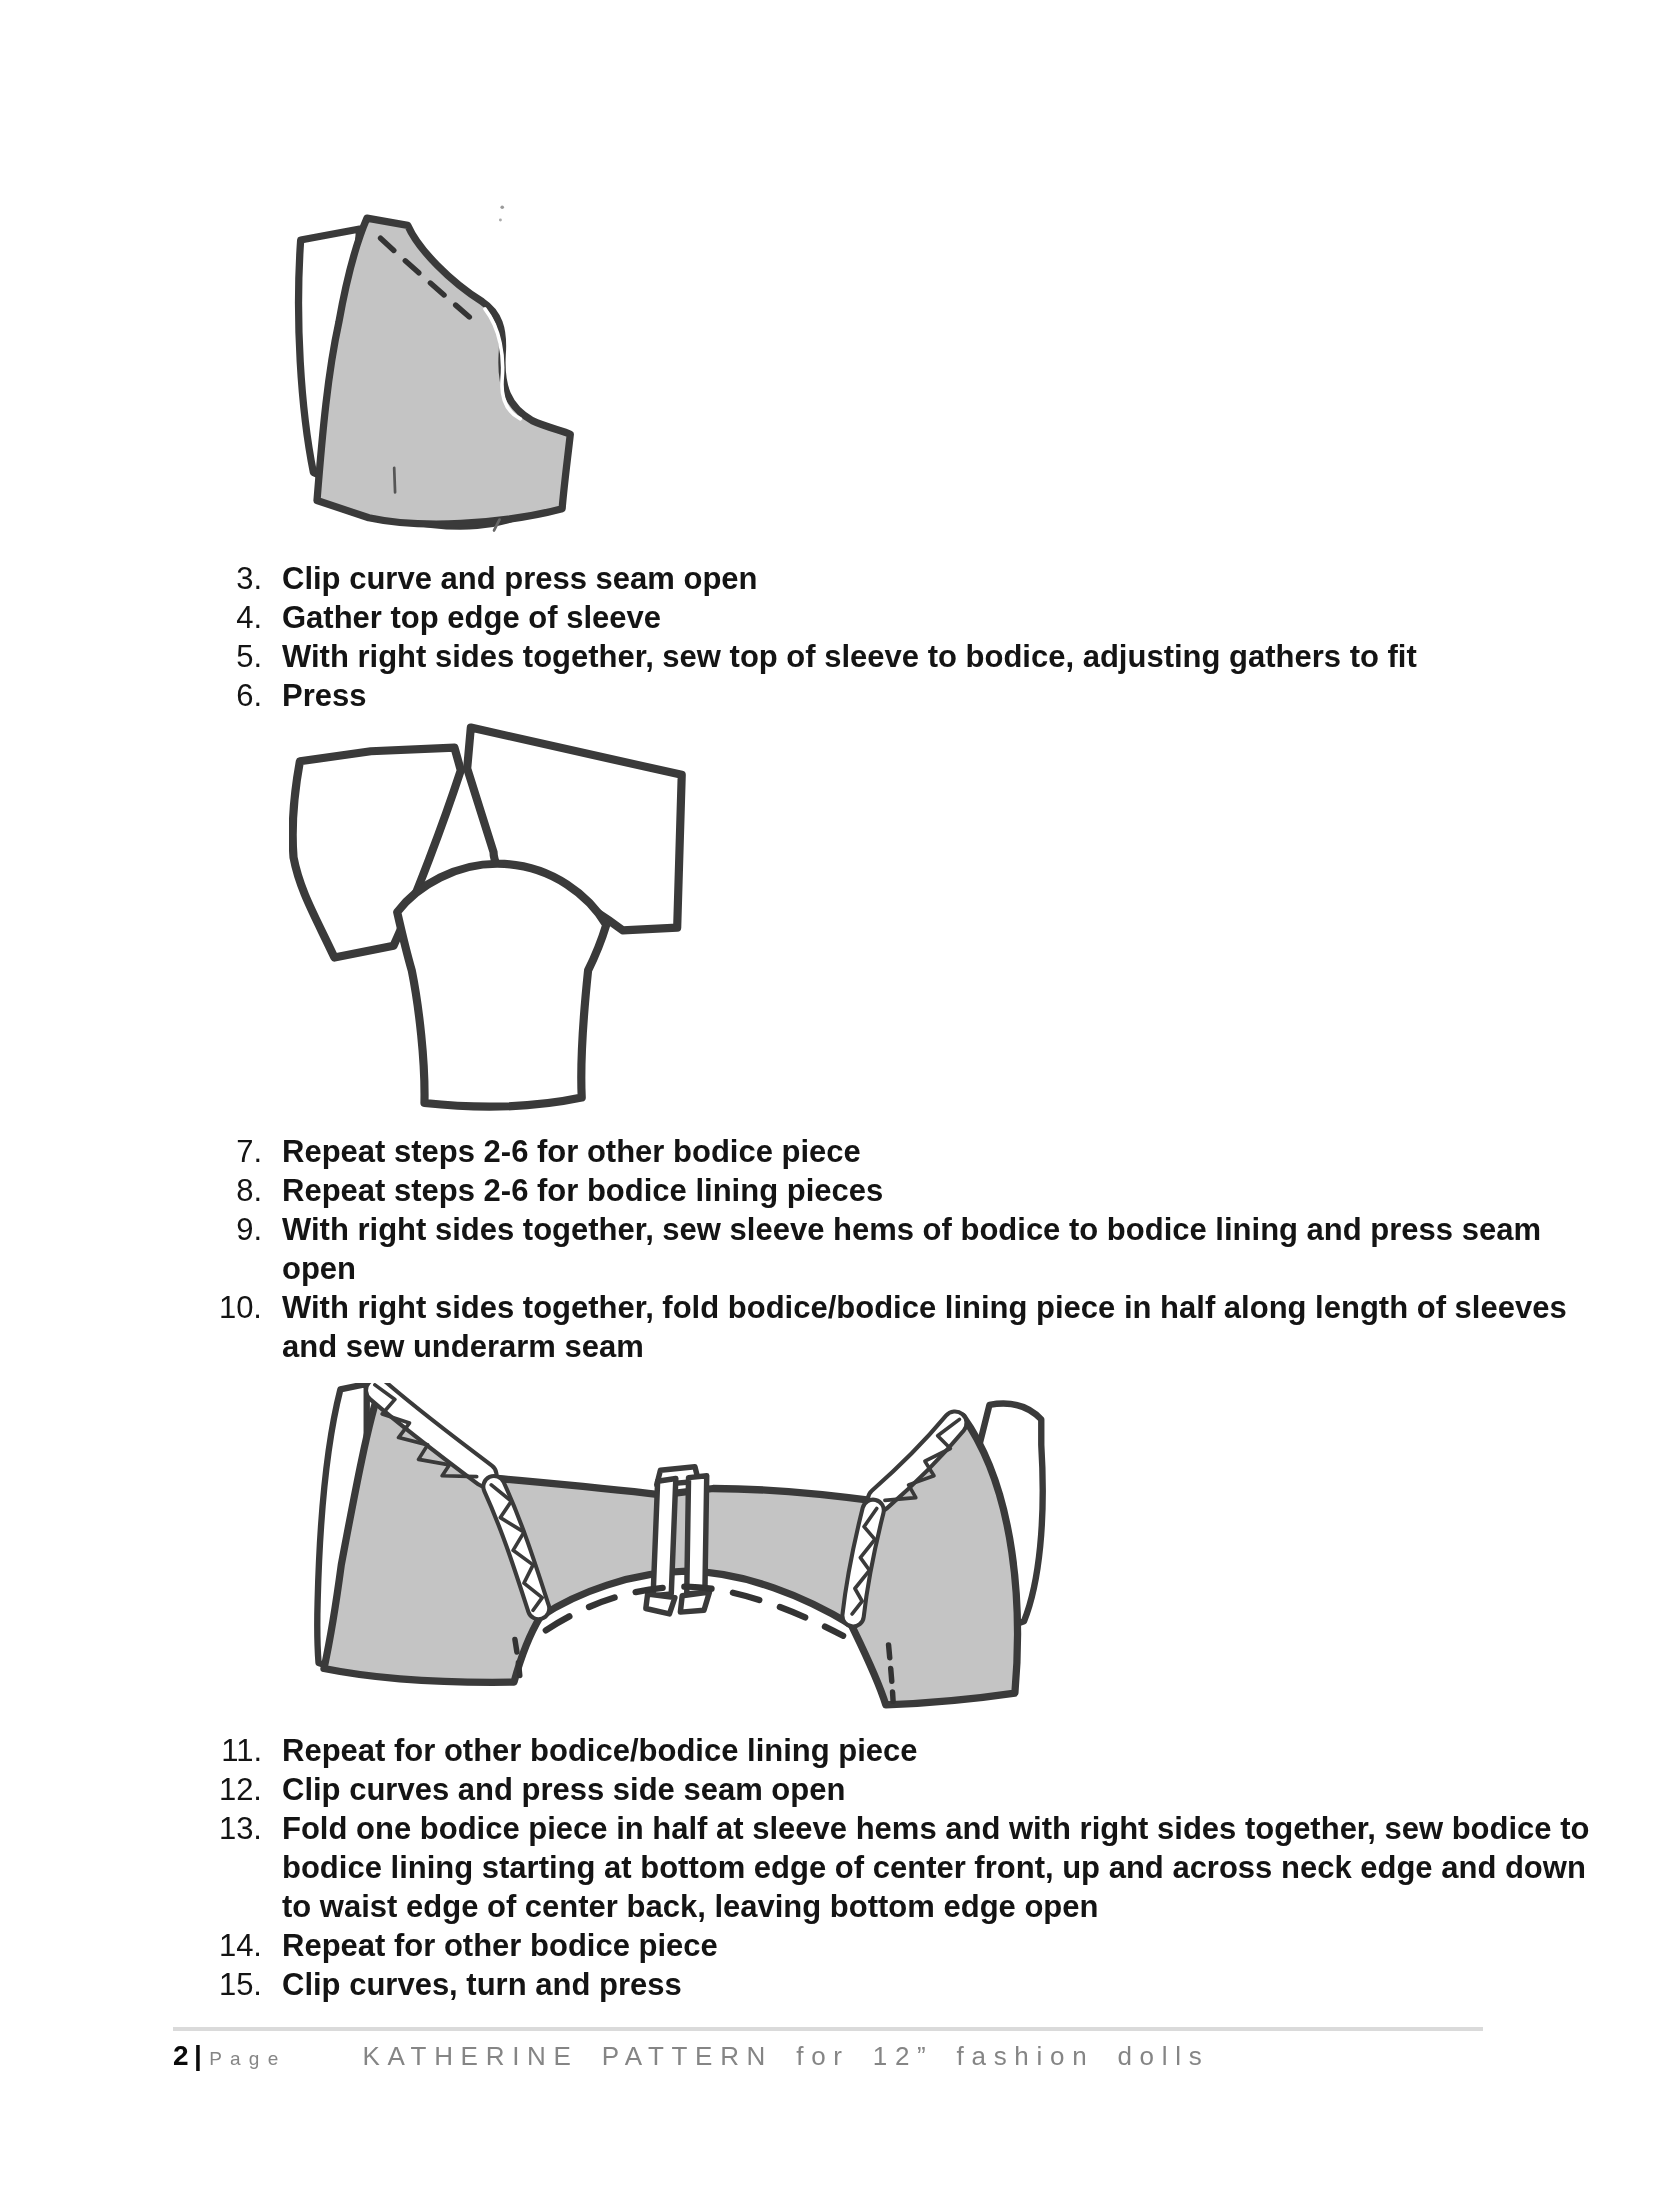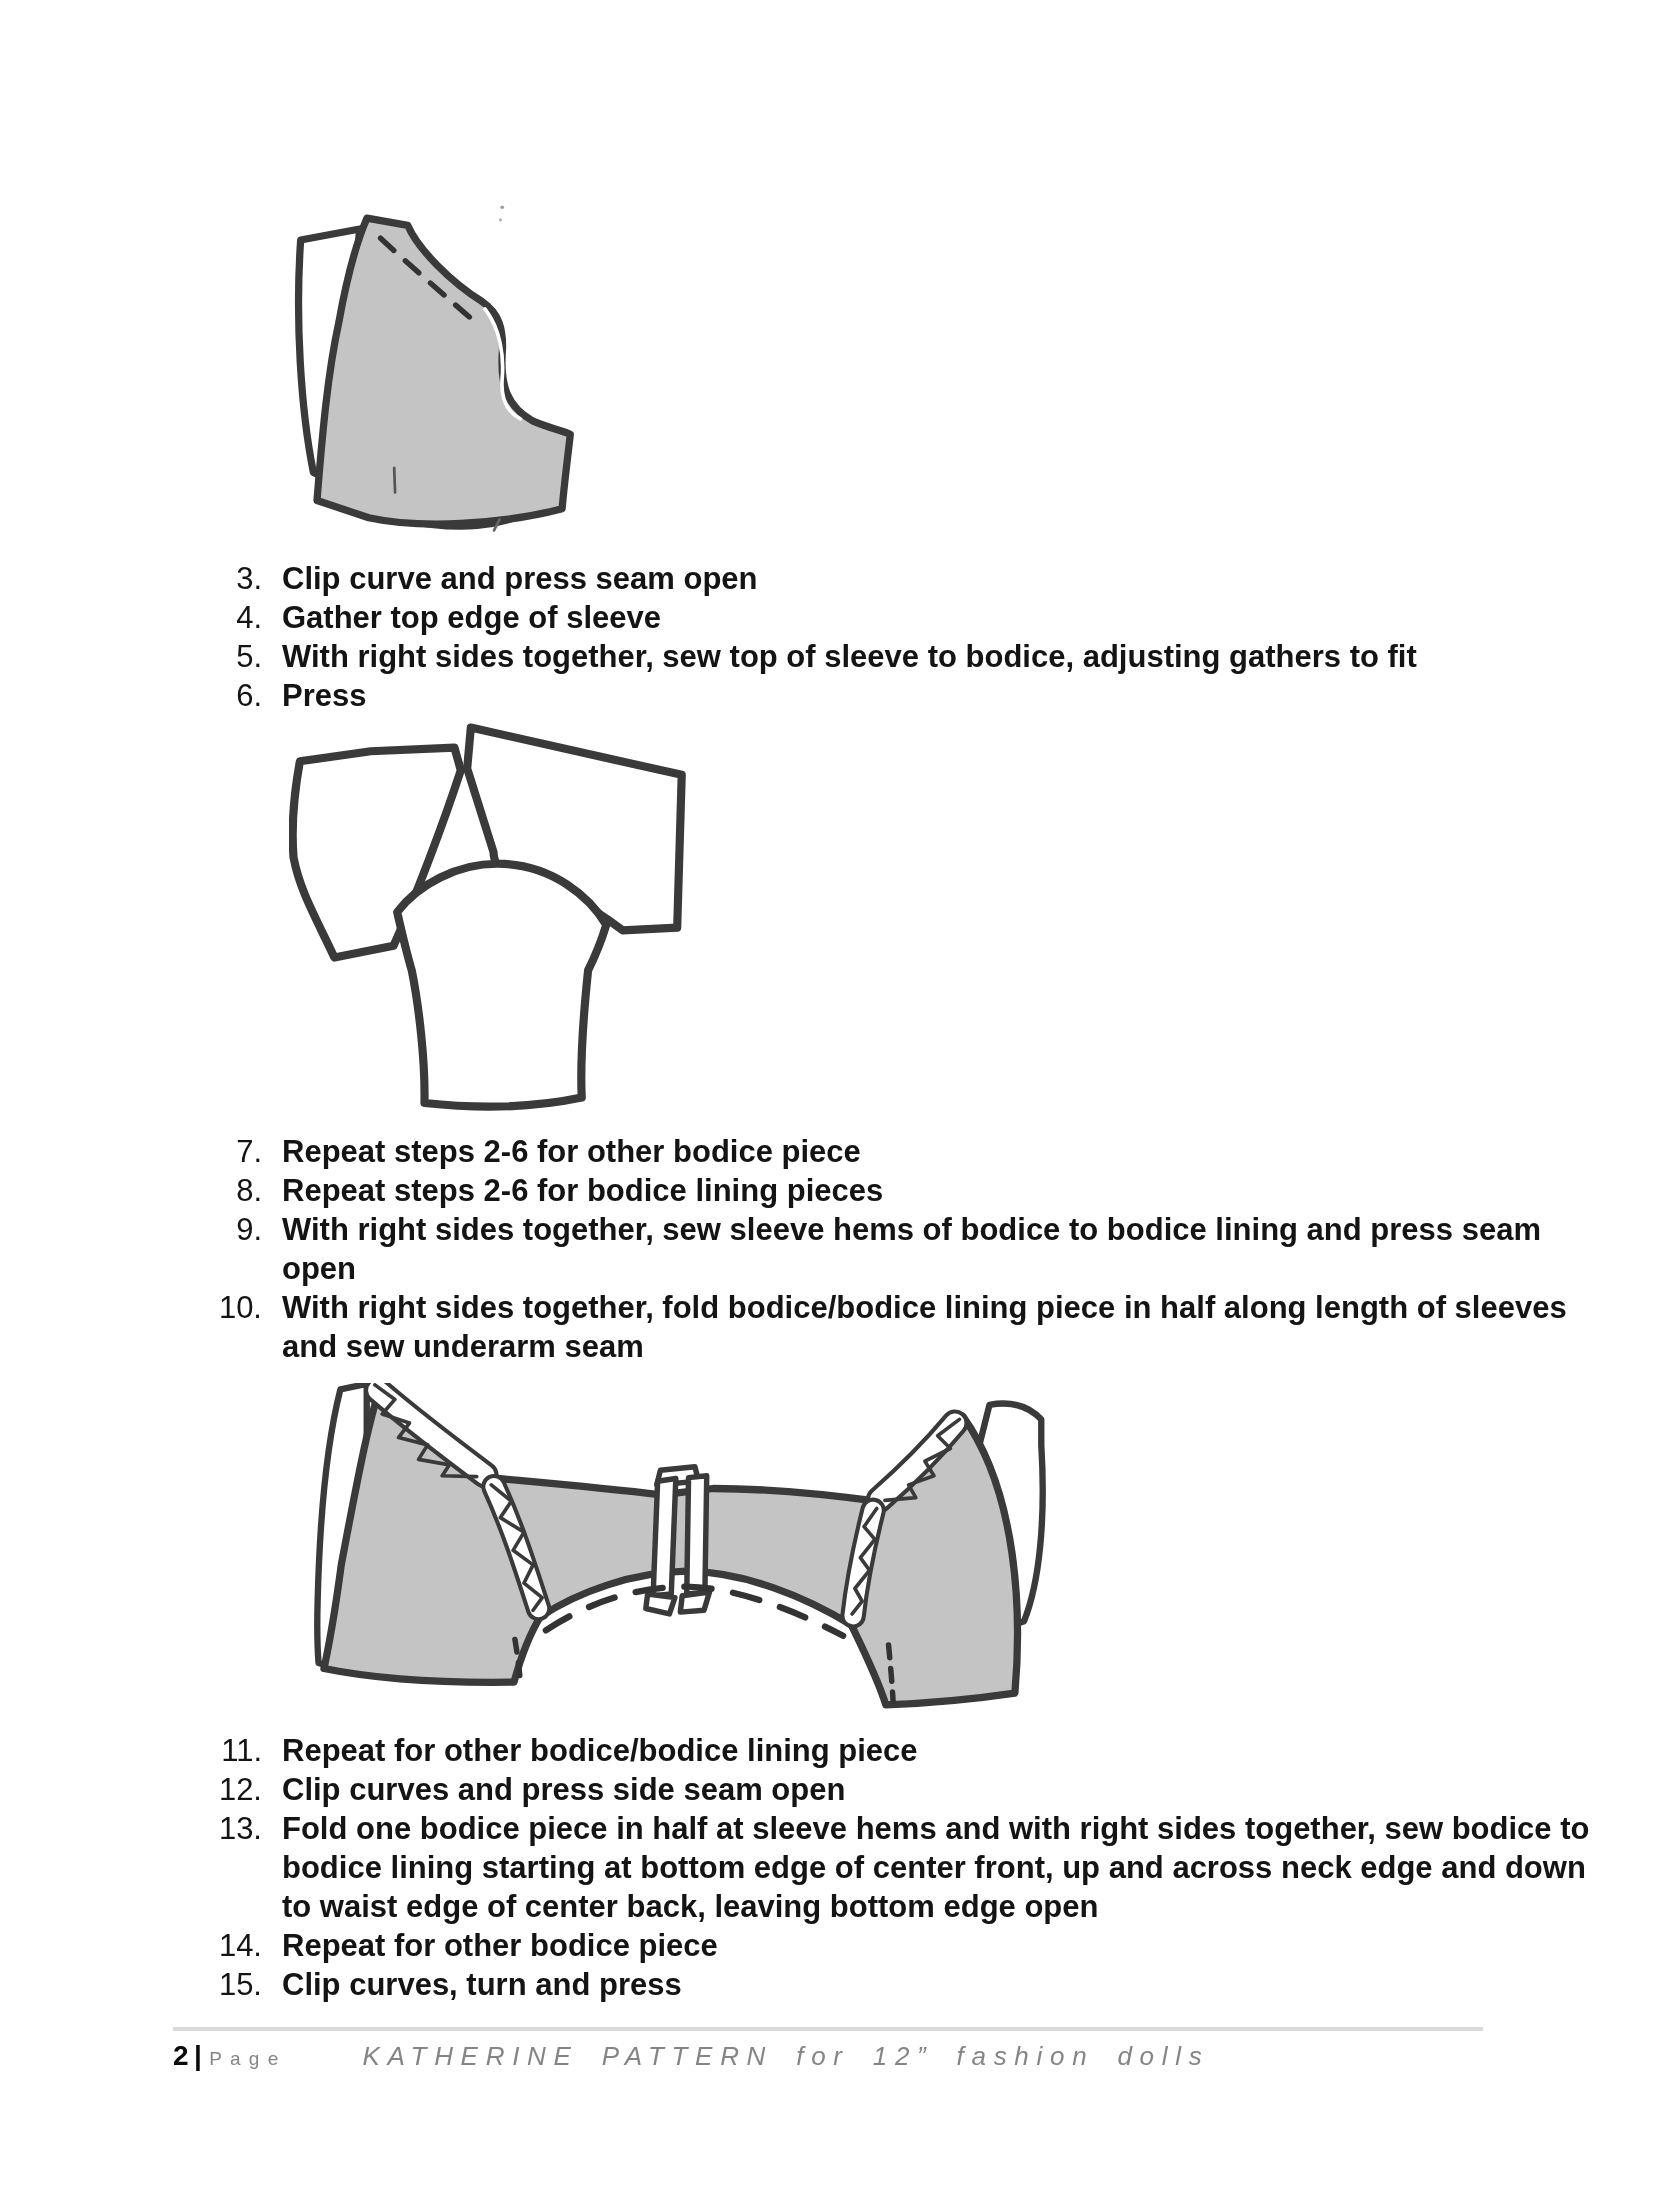--- a/index.html
+++ b/index.html
@@ -12,21 +12,21 @@
   .txt{margin-left:20px;}
   .ln{font-size:31px;line-height:39px;height:39px;white-space:nowrap;font-weight:bold;}
   #list-a{top:559px;}
   #list-b{top:1132px;}
   #list-c{top:1731px;}
   .footer-rule{position:absolute;left:173px;top:2027px;width:1310px;height:3.6px;background:#dadada;}
   .footer{position:absolute;left:173px;top:2040px;display:flex;align-items:baseline;}
   .pg-num{font-size:28px;font-weight:bold;color:#0a0a0a;}
   .pg-sep{font-size:28px;font-weight:bold;color:#0a0a0a;margin:0 1.8px 0 5.5px;}
   .pg-word{font-size:19px;color:#858585;letter-spacing:8.2px;margin-left:5.5px;}
-  .pg-title{font-size:26px;color:#858585;letter-spacing:7.7px;word-spacing:8.2px;margin-left:76px;font-style:italic;}
+  .pg-title{font-size:26px;color:#858585;letter-spacing:7.7px;word-spacing:8.2px;margin-left:76px;}
   svg{display:block;}
 </style>
 </head>
 <body>
 
 <svg class="illus" style="left:273px;top:200px;" width="305" height="345" viewBox="0 0 335 380">
   <g fill="none" stroke="#3a3a3a" stroke-width="8" stroke-linejoin="round" stroke-linecap="round">
     <path fill="#ffffff" d="M95,32 L30,44 C24,130 30,230 44,300 L70,312 L95,32 Z"></path>
     <path fill="#ffffff" stroke-width="7" d="M140,352 C200,365 250,364 305,333 L275,342 C235,352 185,356 140,352 Z"></path>
     <path fill="#c4c4c4" d="M103,20 L148,28 C160,55 195,90 230,112 C248,124 254,142 252,170 C250,205 258,228 285,243 C300,250 318,254 327,258 C324,285 320,315 318,340 C250,358 160,362 105,350 L48,331 C54,255 60,190 72,135 C80,90 90,50 103,20 Z"></path>

